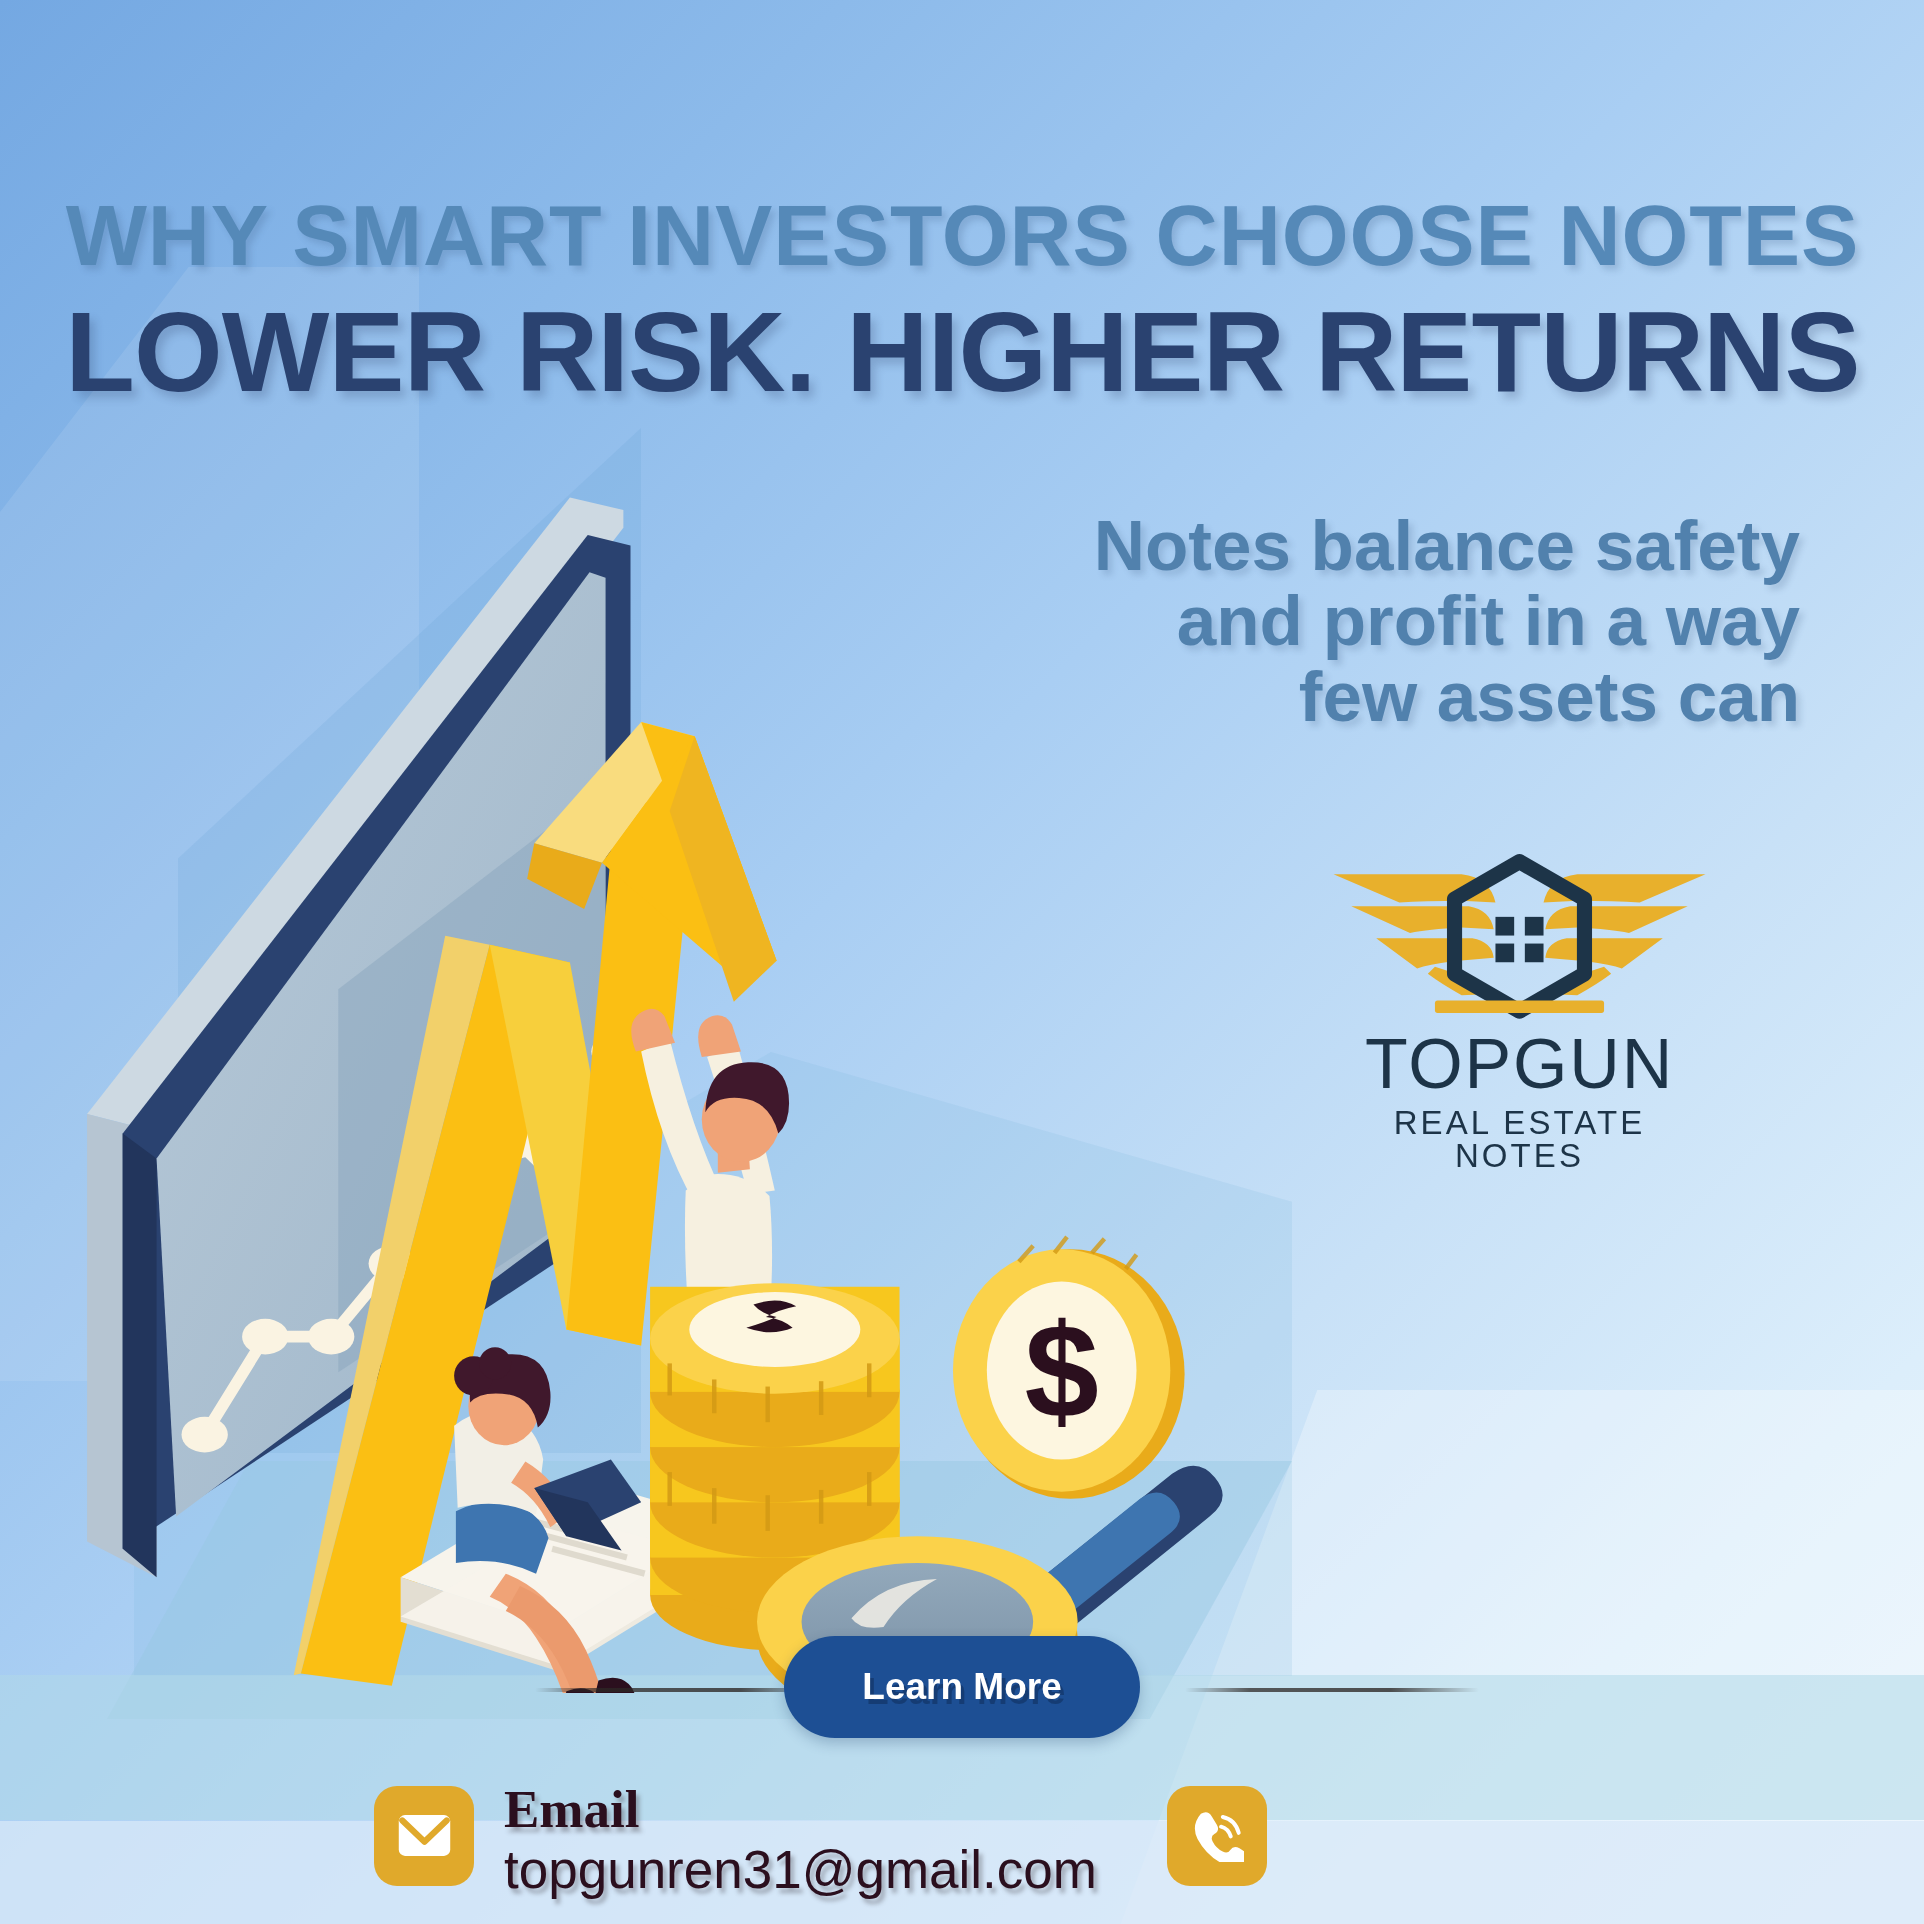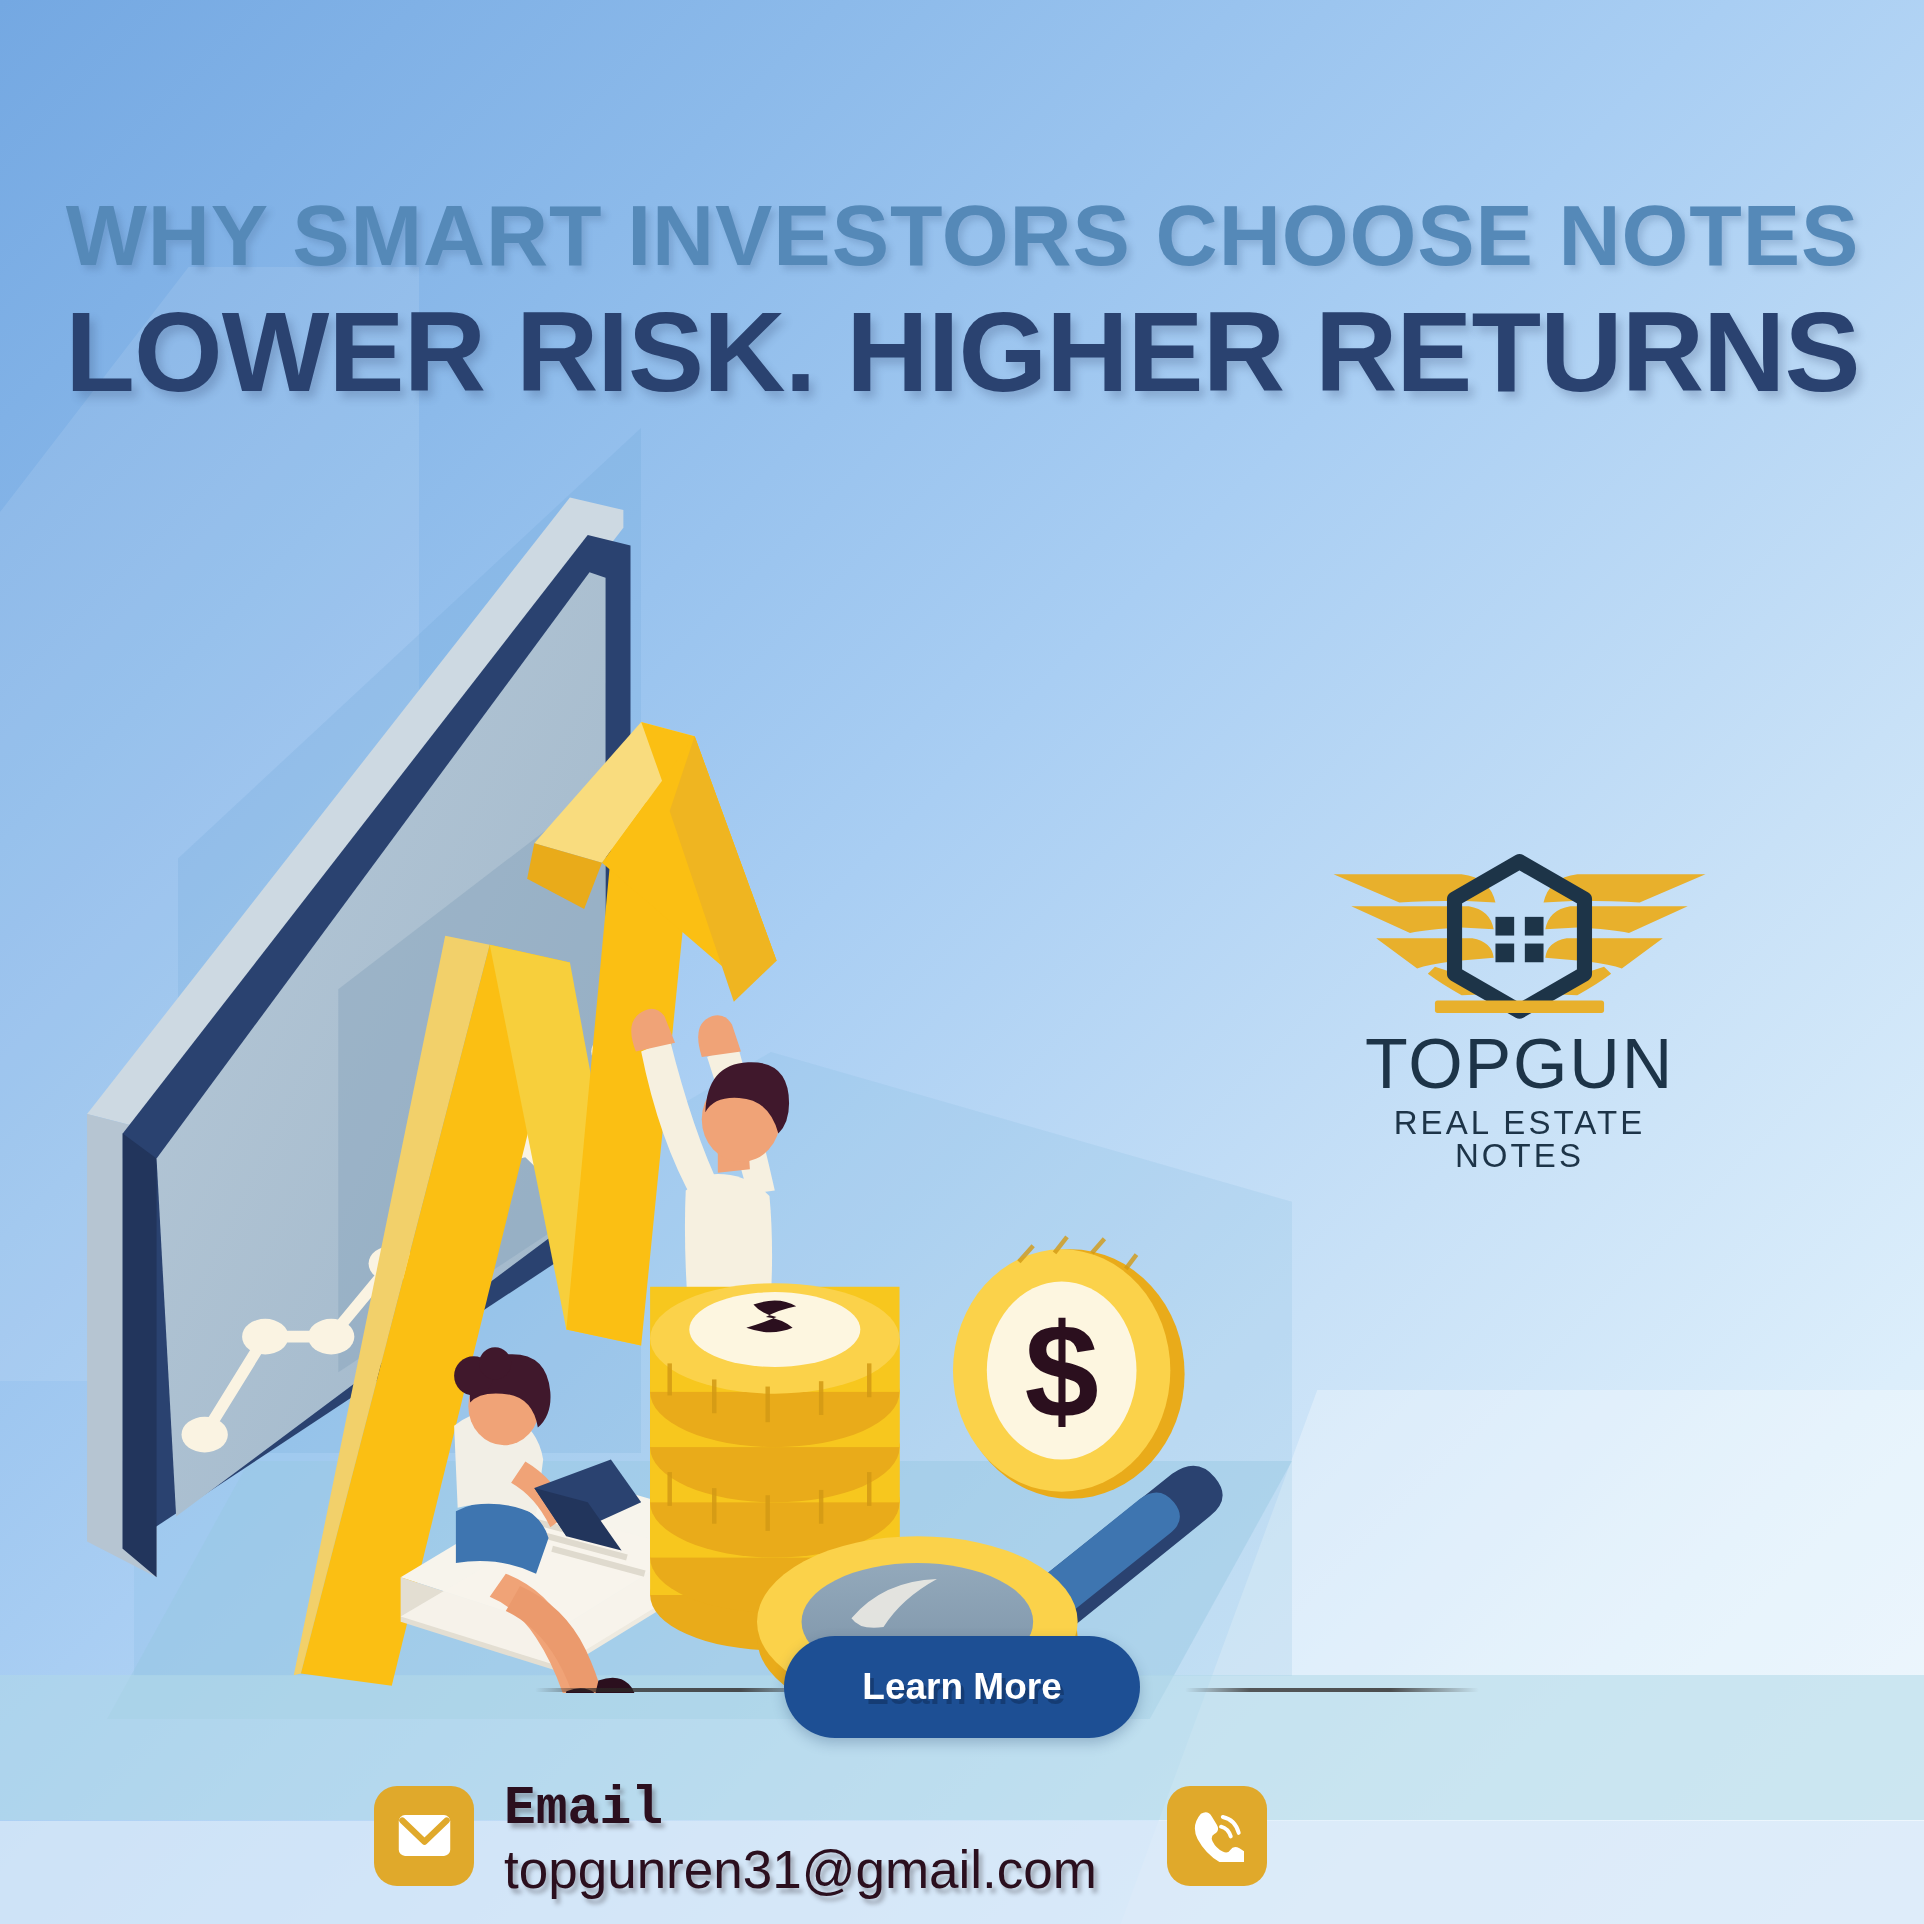--- a/index.html
+++ b/index.html
@@ -79,21 +79,21 @@
     text-shadow:3.6px 4.5px 0 rgba(15,45,90,.55);
   }
 
   
   .contact{position:absolute;top:1782px;height:143px;display:flex;align-items:flex-start;}
   .c-email{left:374px;}
   .c-phone{left:1167px;}
   .ci{width:100px;height:100px;border-radius:23px;background:#e0a92b;
       display:flex;align-items:center;justify-content:center;flex:0 0 auto;margin-top:3.6px;}
   .ctext{margin-left:30px;}
-  .c-label{font-family:Liberation Mono, monospace;
+  .c-label{font-family:Liberation Serif, serif;
     font-weight:700;font-size:53px;color:#2b0f1e;line-height:1.05;
     text-shadow:3.6px 4.5px 4.5px rgba(90,90,100,.45);}
   .c-val{font-family:"Liberation Sans Narrow","Liberation Sans",sans-serif;
     font-weight:400;font-size:53px;color:#2b0f1e;line-height:1.1;margin-top:3.6px;
     text-shadow:3.6px 4.5px 4.5px rgba(90,90,100,.45);}
 </style>
 </head>
 <body>
 
 <div id="poster">
@@ -104,20 +104,25 @@
   <div class="bgpoly bp4"></div>
   <div class="floor-shadow"></div>
   <div class="floor"></div>
   <div class="floor2"></div>
 
   <div class="head-wrap">
     <div class="eyebrow">WHY SMART INVESTORS CHOOSE NOTES</div>
     <div class="headline">LOWER RISK. HIGHER RETURNS</div>
   </div>
 
+  <div class="subhead">
+    <div>Notes balance safety</div>
+    <div>and profit in a way</div>
+    <div>few assets can</div>
+  </div>
 
   <div class="logo">
     <svg class="logo-mark" viewBox="0 0 430 200">
 
       <path d="M6 26 L150 26 Q182 30 188 58 L150 56 Q108 56 80 58 Z" fill="#e8b02c"></path>
       <path d="M26 62 L158 62 Q182 66 186 88 L150 86 Q112 88 92 92 Z" fill="#e8b02c"></path>
       <path d="M54 98 L162 98 Q184 102 186 120 L140 124 Q112 128 100 132 Z" fill="#e8b02c"></path>
       <path d="M120 130 Q160 142 196 160 L150 162 Q128 150 112 138 Z" fill="#e8b02c"></path>
 
       <path d="M424 26 L280 26 Q248 30 242 58 L280 56 Q322 56 350 58 Z" fill="#e8b02c"></path>

